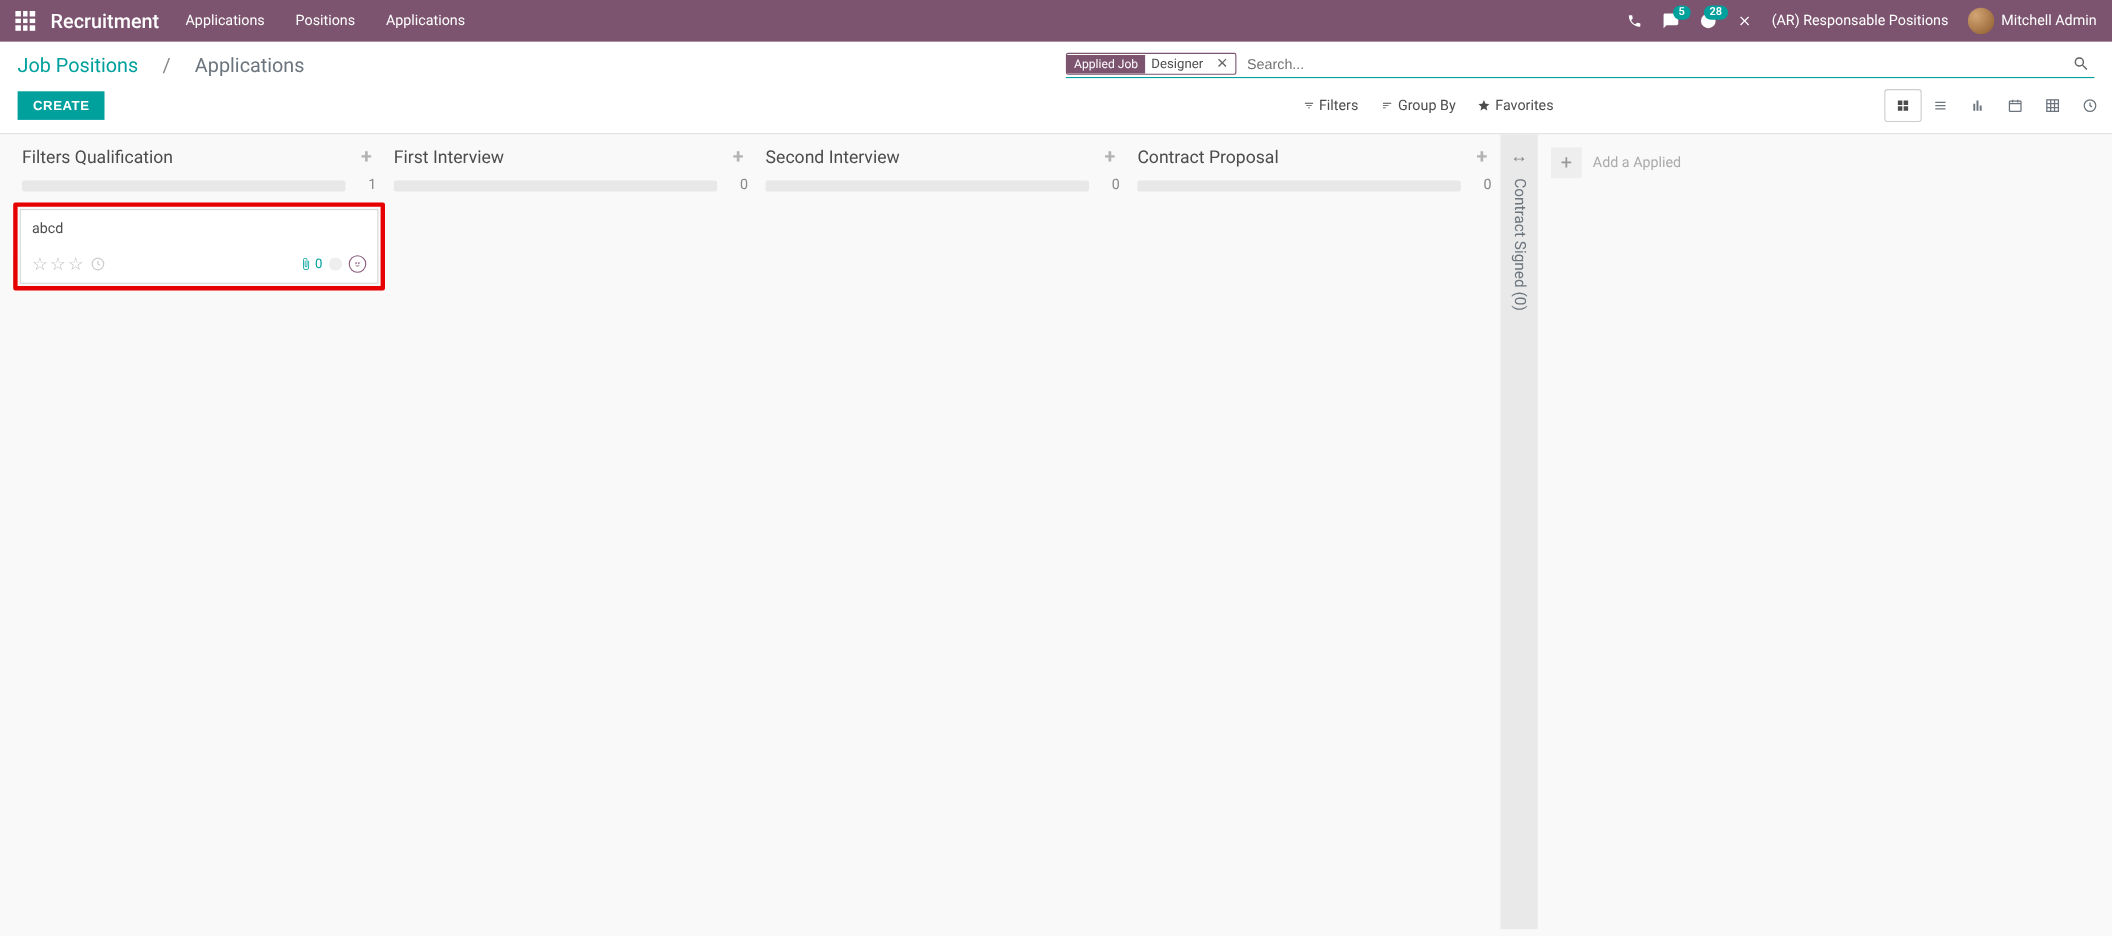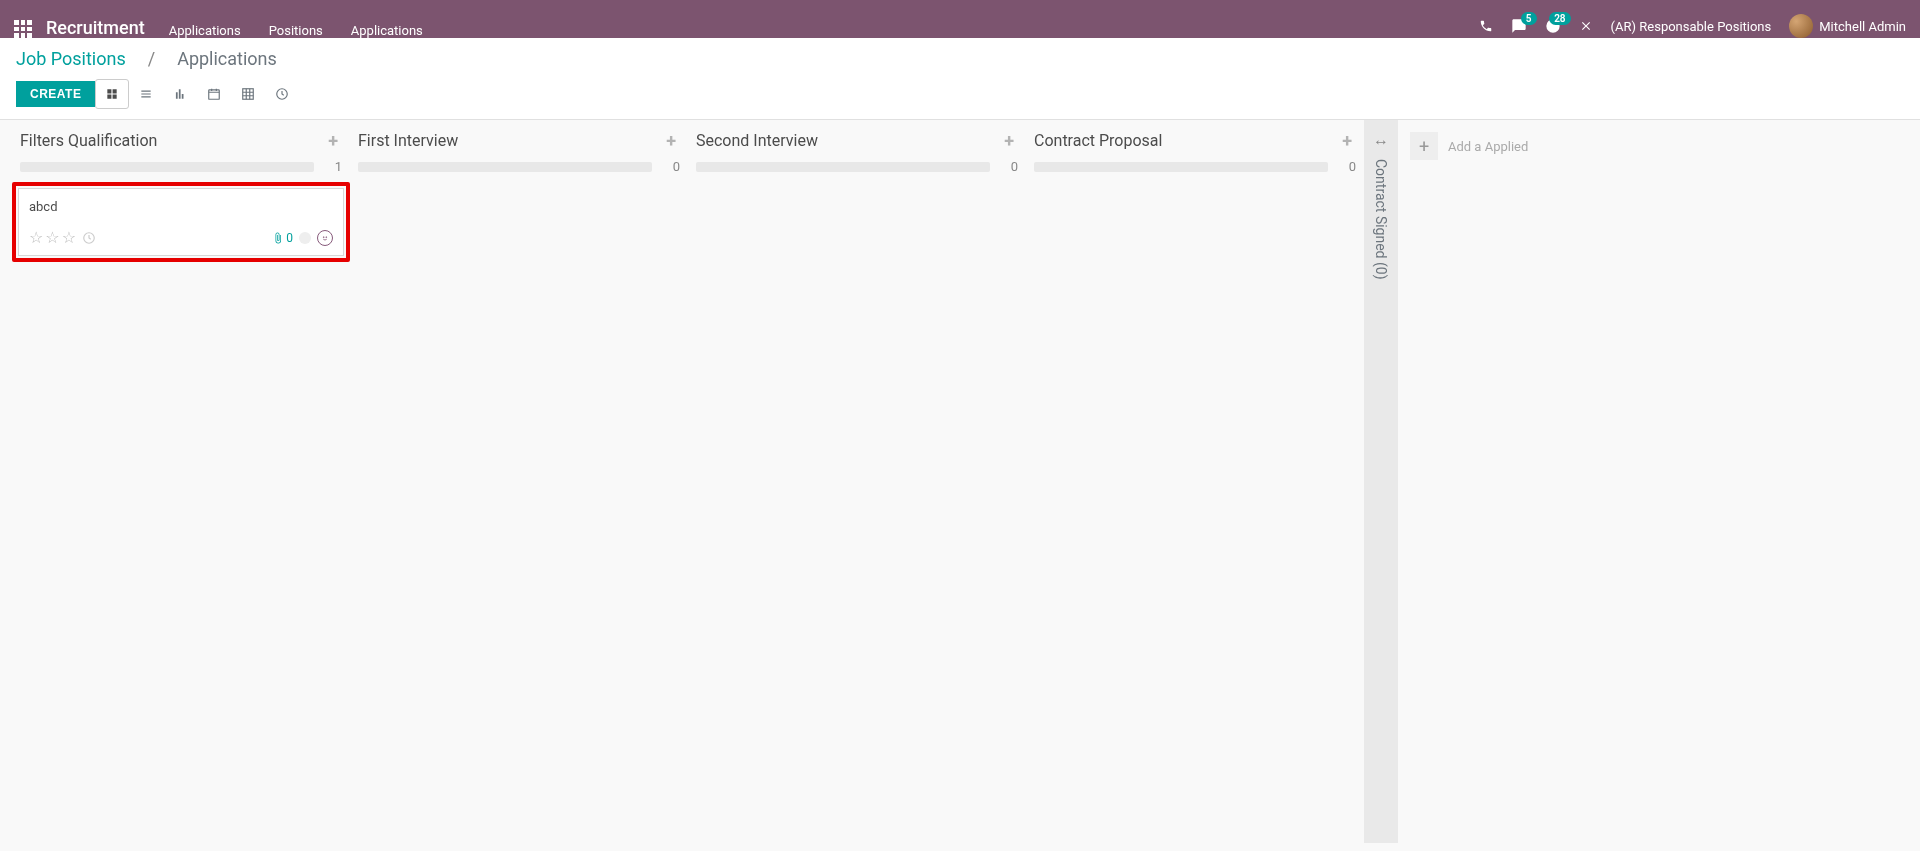--- a/index.html
+++ b/index.html
@@ -1,19 +1,19 @@
 <!DOCTYPE html>
 <html><head>
 <meta charset="utf-8">
 <style>
   * { box-sizing: border-box; margin: 0; padding: 0; }
   body { font-family: -apple-system, BlinkMacSystemFont, "Segoe UI", Roboto, sans-serif; font-size: 13px; color: #4c4c4c; background: #f9f9f9; }
 
   
-  .top-nav { background: #7c546f; height: 38px; display: flex; align-items: flex-end; padding: 0 14px; color: #fff; }
+  .top-nav { background: #7c546f; height: 38px; display: flex; align-items: center; padding: 0 14px; color: #fff; }
   .apps-icon { width: 18px; height: 18px; display: grid; grid-template-columns: repeat(3,1fr); grid-template-rows: repeat(3,1fr); gap: 2px; margin-right: 14px; cursor: pointer; }
   .apps-icon span { background: #fff; }
   .brand { font-size: 18px; font-weight: 500; margin-right: 24px; }
   .nav-menu { display: flex; gap: 28px; }
   .nav-menu a { color: #fff; text-decoration: none; font-size: 13px; }
   .nav-right { margin-left: auto; display: flex; align-items: center; gap: 18px; }
   .systray-item { position: relative; cursor: pointer; display: flex; align-items: center; }
   .badge { position: absolute; top: -6px; right: -10px; background: #00a09d; color: #fff; border-radius: 8px; font-size: 10px; padding: 1px 5px; font-weight: 600; }
   .company-name { font-size: 13px; }
   .avatar { width: 24px; height: 24px; border-radius: 50%; background: radial-gradient(circle at 30% 30%, #d4a574, #8b5a2b); margin-right: 6px; }
@@ -126,23 +126,56 @@
   </div>
 </div>
 
 <div class="control-panel">
   <div class="cp-top">
     <div class="breadcrumb">
       <span class="link">Job Positions</span>
       <span class="sep">/</span>
       <span class="current">Applications</span>
     </div>
+    <div class="search-wrap">
+      <div class="facet">
+        <span class="facet-label">Applied Job</span>
+        <span class="facet-value">Designer</span>
+        <span class="facet-remove">✕</span>
+      </div>
+      <input class="search-input" placeholder="Search..." style="">
+      <span class="search-icon">
+        <svg width="16" height="16" viewBox="0 0 24 24" fill="#666">
+            <path d="M15.5 14h-.8l-.3-.3a6.5 6.5 0 10-.7.7l.3.3v.8l5 5 1.5-1.5-5-5zm-6 0a4.5 4.5 0 110-9 4.5 4.5 0 010 9z"></path>
+          </svg>
+      </span>
+    </div>
   </div>
   <div class="cp-bottom">
     <button class="create-btn">CREATE</button>
+    <div class="search-options">
+      <div class="dropdown-toggle">
+        <svg width="10" height="10" viewBox="0 0 24 24" fill="#4c4c4c">
+            <path d="M10 18h4v-2h-4v2zM3 6v2h18V6H3zm3 7h12v-2H6v2z"></path>
+          </svg>
+        <span>Filters</span>
+      </div>
+      <div class="dropdown-toggle">
+        <svg width="12" height="10" viewBox="0 0 24 24" fill="#4c4c4c">
+            <path d="M3 18h6v-2H3v2zM3 6v2h18V6H3zm0 7h12v-2H3v2z"></path>
+          </svg>
+        <span>Group By</span>
+      </div>
+      <div class="dropdown-toggle">
+        <svg width="12" height="12" viewBox="0 0 24 24" fill="#4c4c4c">
+            <path d="M12 17.3L18.2 21l-1.6-7 5.4-4.7-7.1-.6L12 2 9.1 8.7 2 9.3l5.4 4.7-1.6 7z"></path>
+          </svg>
+        <span>Favorites</span>
+      </div>
+    </div>
     <div class="view-switcher">
       <div class="view-btn active">
         <svg width="14" height="14" viewBox="0 0 24 24" fill="#4c4c4c">
             <path d="M4 4h7v7H4zM13 4h7v7h-7zM4 13h7v7H4zM13 13h7v7h-7z"></path>
           </svg>
       </div>
       <div class="view-btn">
         <svg width="14" height="14" viewBox="0 0 24 24" fill="#6c757d">
             <path d="M4 6h16v2H4zm0 5h16v2H4zm0 5h16v2H4z"></path>
           </svg>

